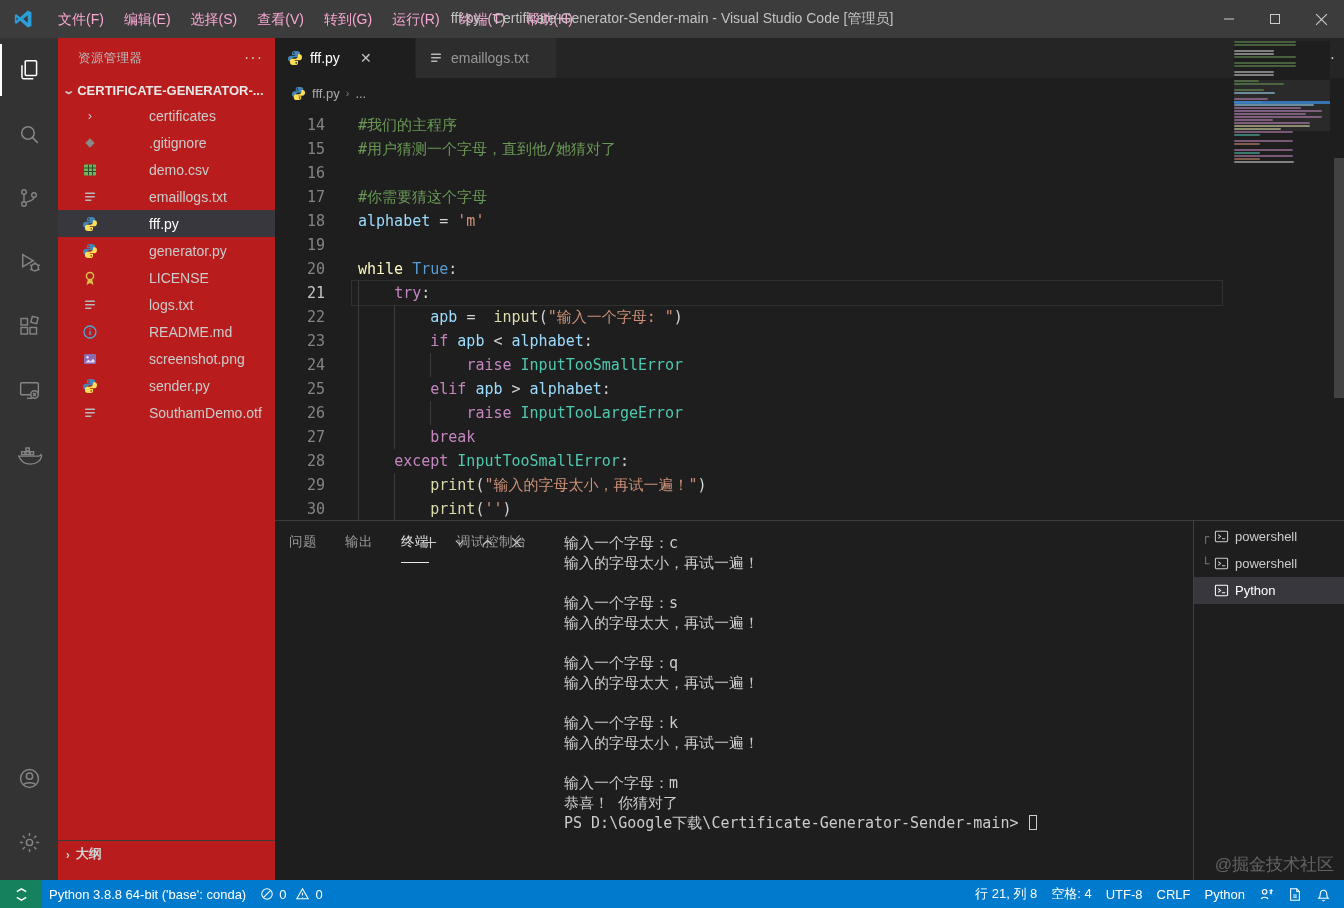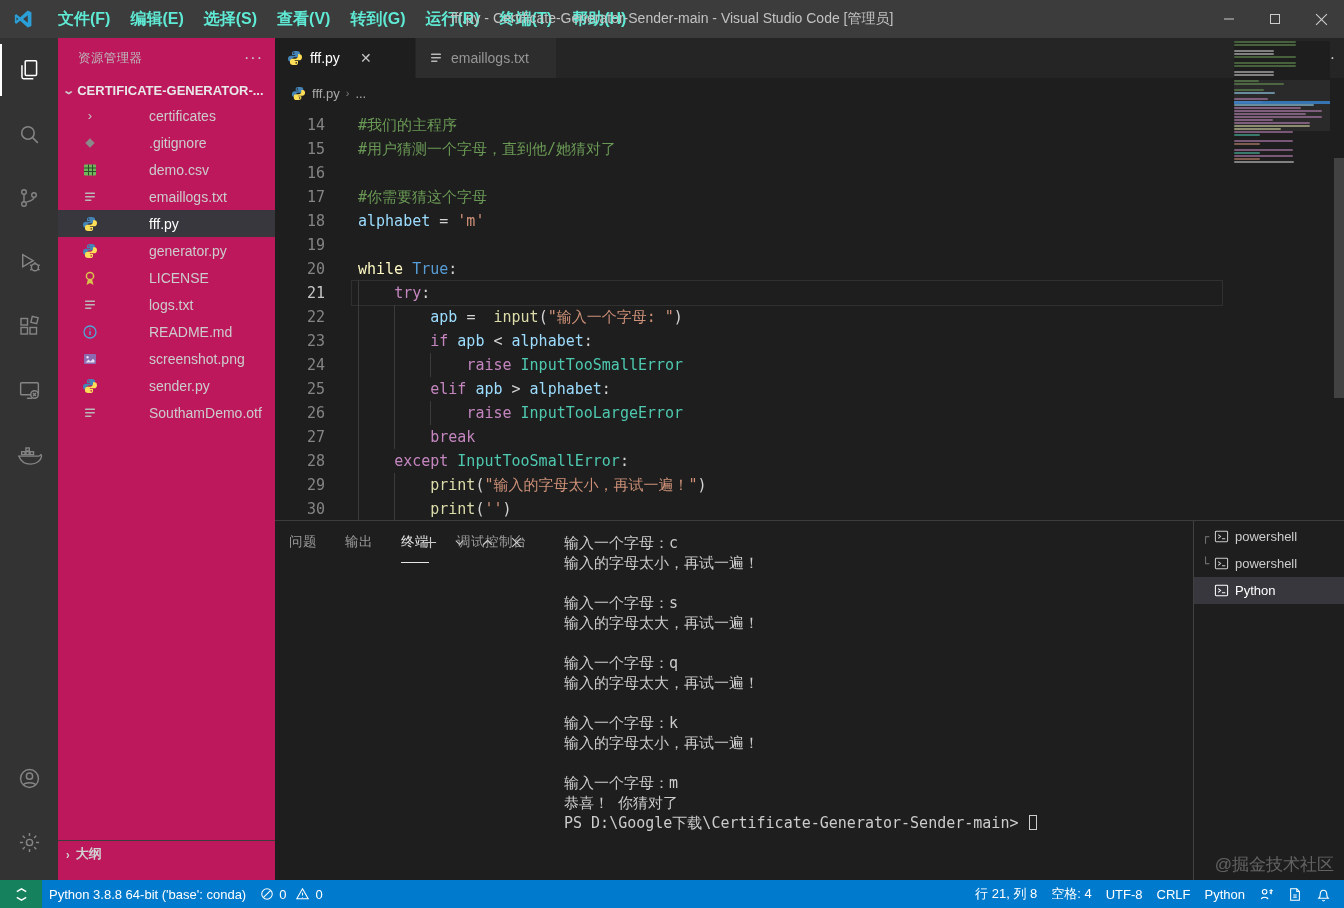--- a/index.html
+++ b/index.html
@@ -3,35 +3,35 @@
 <meta charset="utf-8">
 <style>
   * { box-sizing: border-box; margin: 0; padding: 0; }
   html,body { width:1344px; height:908px; overflow:hidden; background:#1e1e1e;
     font-family:"Liberation Sans",sans-serif; color:#cccccc; }
   svg { display:block; }
 
   
   .titlebar { height:38px; background:#3c3c3c; display:flex; align-items:center; position:relative; }
   .vscode-logo { width:24px; margin:0 12px 0 12px; }
-  .menu-item { font-size:16px; color:#5eead4; padding:0 10px; line-height:38px; cursor:default;font-weight:bold; }
+  .menu-item { font-size:14px; color:#f9a8d4; padding:0 10px; line-height:38px; cursor:default; }
   .win-title { position:absolute; left:50%; transform:translateX(-50%); font-size:14px; color:#c3c3c3; white-space:nowrap; }
   .win-controls { position:absolute; right:0; top:0; height:38px; display:flex; }
   .win-btn { width:46px; height:38px; display:flex; align-items:center; justify-content:center; }
 
   
   .main { display:flex; height:842px; }
 
   .activitybar { width:58px; background:#333333; position:relative; flex:none; }
   .act-item { height:64px; display:flex; align-items:center; justify-content:center; position:relative; color:#858585; }
   .act-item.active { color:#ffffff; }
   .act-item.active::before { content:''; position:absolute; left:0; top:6px; bottom:6px; width:2px; background:#ffffff; }
   .act-bottom { position:absolute; bottom:6px; left:0; width:58px; }
 
-  .sidebar { width:217px; background:#be185d; flex:none; position:relative; font-size:14px; }
+  .sidebar { width:217px; background:#b91c1c; flex:none; position:relative; font-size:14px; }
   .sidebar-header { height:40px; display:flex; align-items:center; justify-content:space-between; padding:0 12px 0 20px; }
   .sidebar-title { font-size:12.5px; color:#bbbbbb; letter-spacing:.4px; }
   .sidebar-more { color:#cccccc; font-size:16px; letter-spacing:1px; }
   .root-row { height:24px; display:flex; align-items:center; font-weight:bold; font-size:13px; color:#e8e8e8; padding-left:4px; }
   .root-chevron { font-size:11px; margin:0 4px 0 2px; transform:scaleX(1.4); color:#cccccc; }
   .file-row { height:27px; display:flex; align-items:center; padding-left:24px; color:#cccccc; cursor:default; }
   .file-row.selected { background:#37373d; color:#ffffff; }
   .file-row .ficon { width:16px; height:16px; margin-right:7px; flex:none; display:flex; align-items:center; justify-content:center; }
   .file-row .fchev { width:16px; margin-right:7px; color:#c5c5c5; font-size:13px; text-align:center; }
   .file-label { white-space:nowrap;margin-left:44px; }

